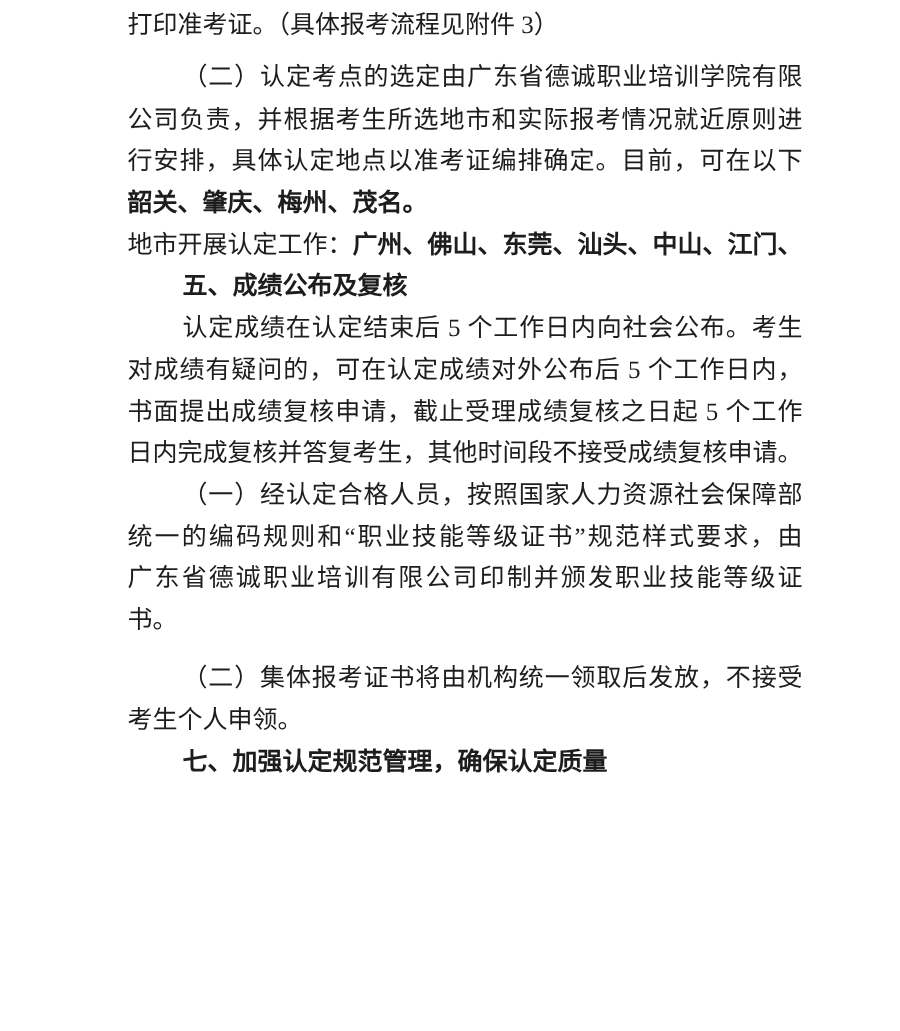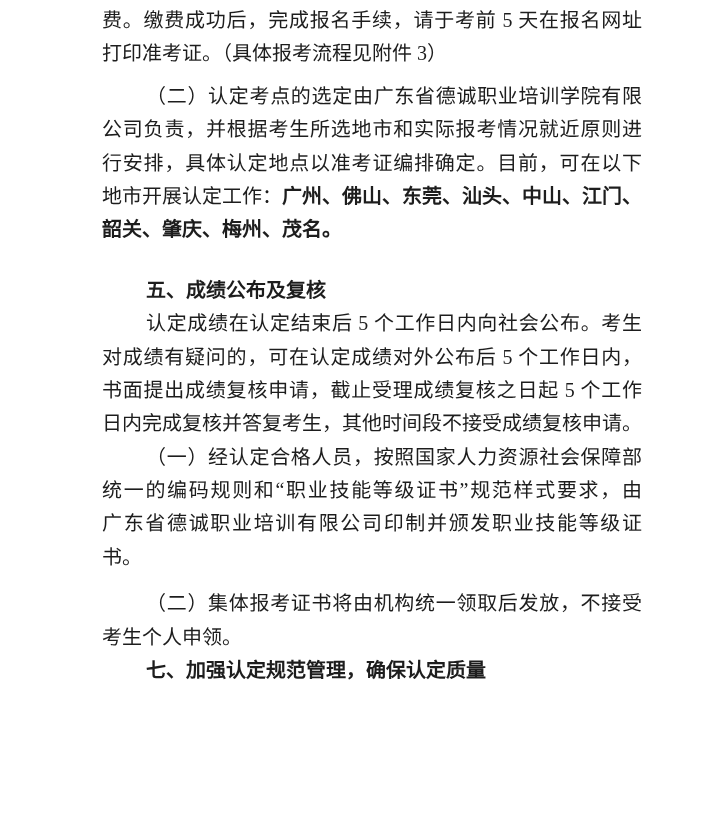--- a/index.html
+++ b/index.html
@@ -30,40 +30,39 @@
     text-align-last: justify;
     text-justify: inter-character;
   }
   .line.last {            
     text-align: left;
     text-align-last: left;
   }
   .ind { padding-left: 44px; }   
   .b { font-weight: bold; }
   .p-cont { margin-top: 9px; }   
-  .sec { margin-top: 27px; }     
+  .sec { }     
   .gap { margin-top: 13px; }     
 </style>
 </head>
 <body>
 
 <div class="page">
   <div class="doc">
 
     <div class="para">
-      <div class="line">费。缴费成功后，完成报名手续，请于考前 5 天在报名网址</div>
       <div class="line last">打印准考证。（具体报考流程见附件 3）</div>
     </div>
 
     <div class="para p-cont">
       <div class="line ind">（二）认定考点的选定由广东省德诚职业培训学院有限</div>
       <div class="line">公司负责，并根据考生所选地市和实际报考情况就近原则进</div>
       <div class="line">行安排，具体认定地点以准考证编排确定。目前，可在以下</div>
+      <div class="line last b">韶关、肇庆、梅州、茂名。</div>
       <div class="line"><span>地市开展认定工作：</span><span class="b">广州、佛山、东莞、汕头、中山、江门、</span></div>
-      <div class="line last b">韶关、肇庆、梅州、茂名。</div>
     </div>
 
     <div class="para sec">
       <div class="line last b ind">五、成绩公布及复核</div>
     </div>
 
     <div class="para">
       <div class="line ind">认定成绩在认定结束后 5 个工作日内向社会公布。考生</div>
       <div class="line">对成绩有疑问的，可在认定成绩对外公布后 5 个工作日内，</div>
       <div class="line">书面提出成绩复核申请，截止受理成绩复核之日起 5 个工作</div>

